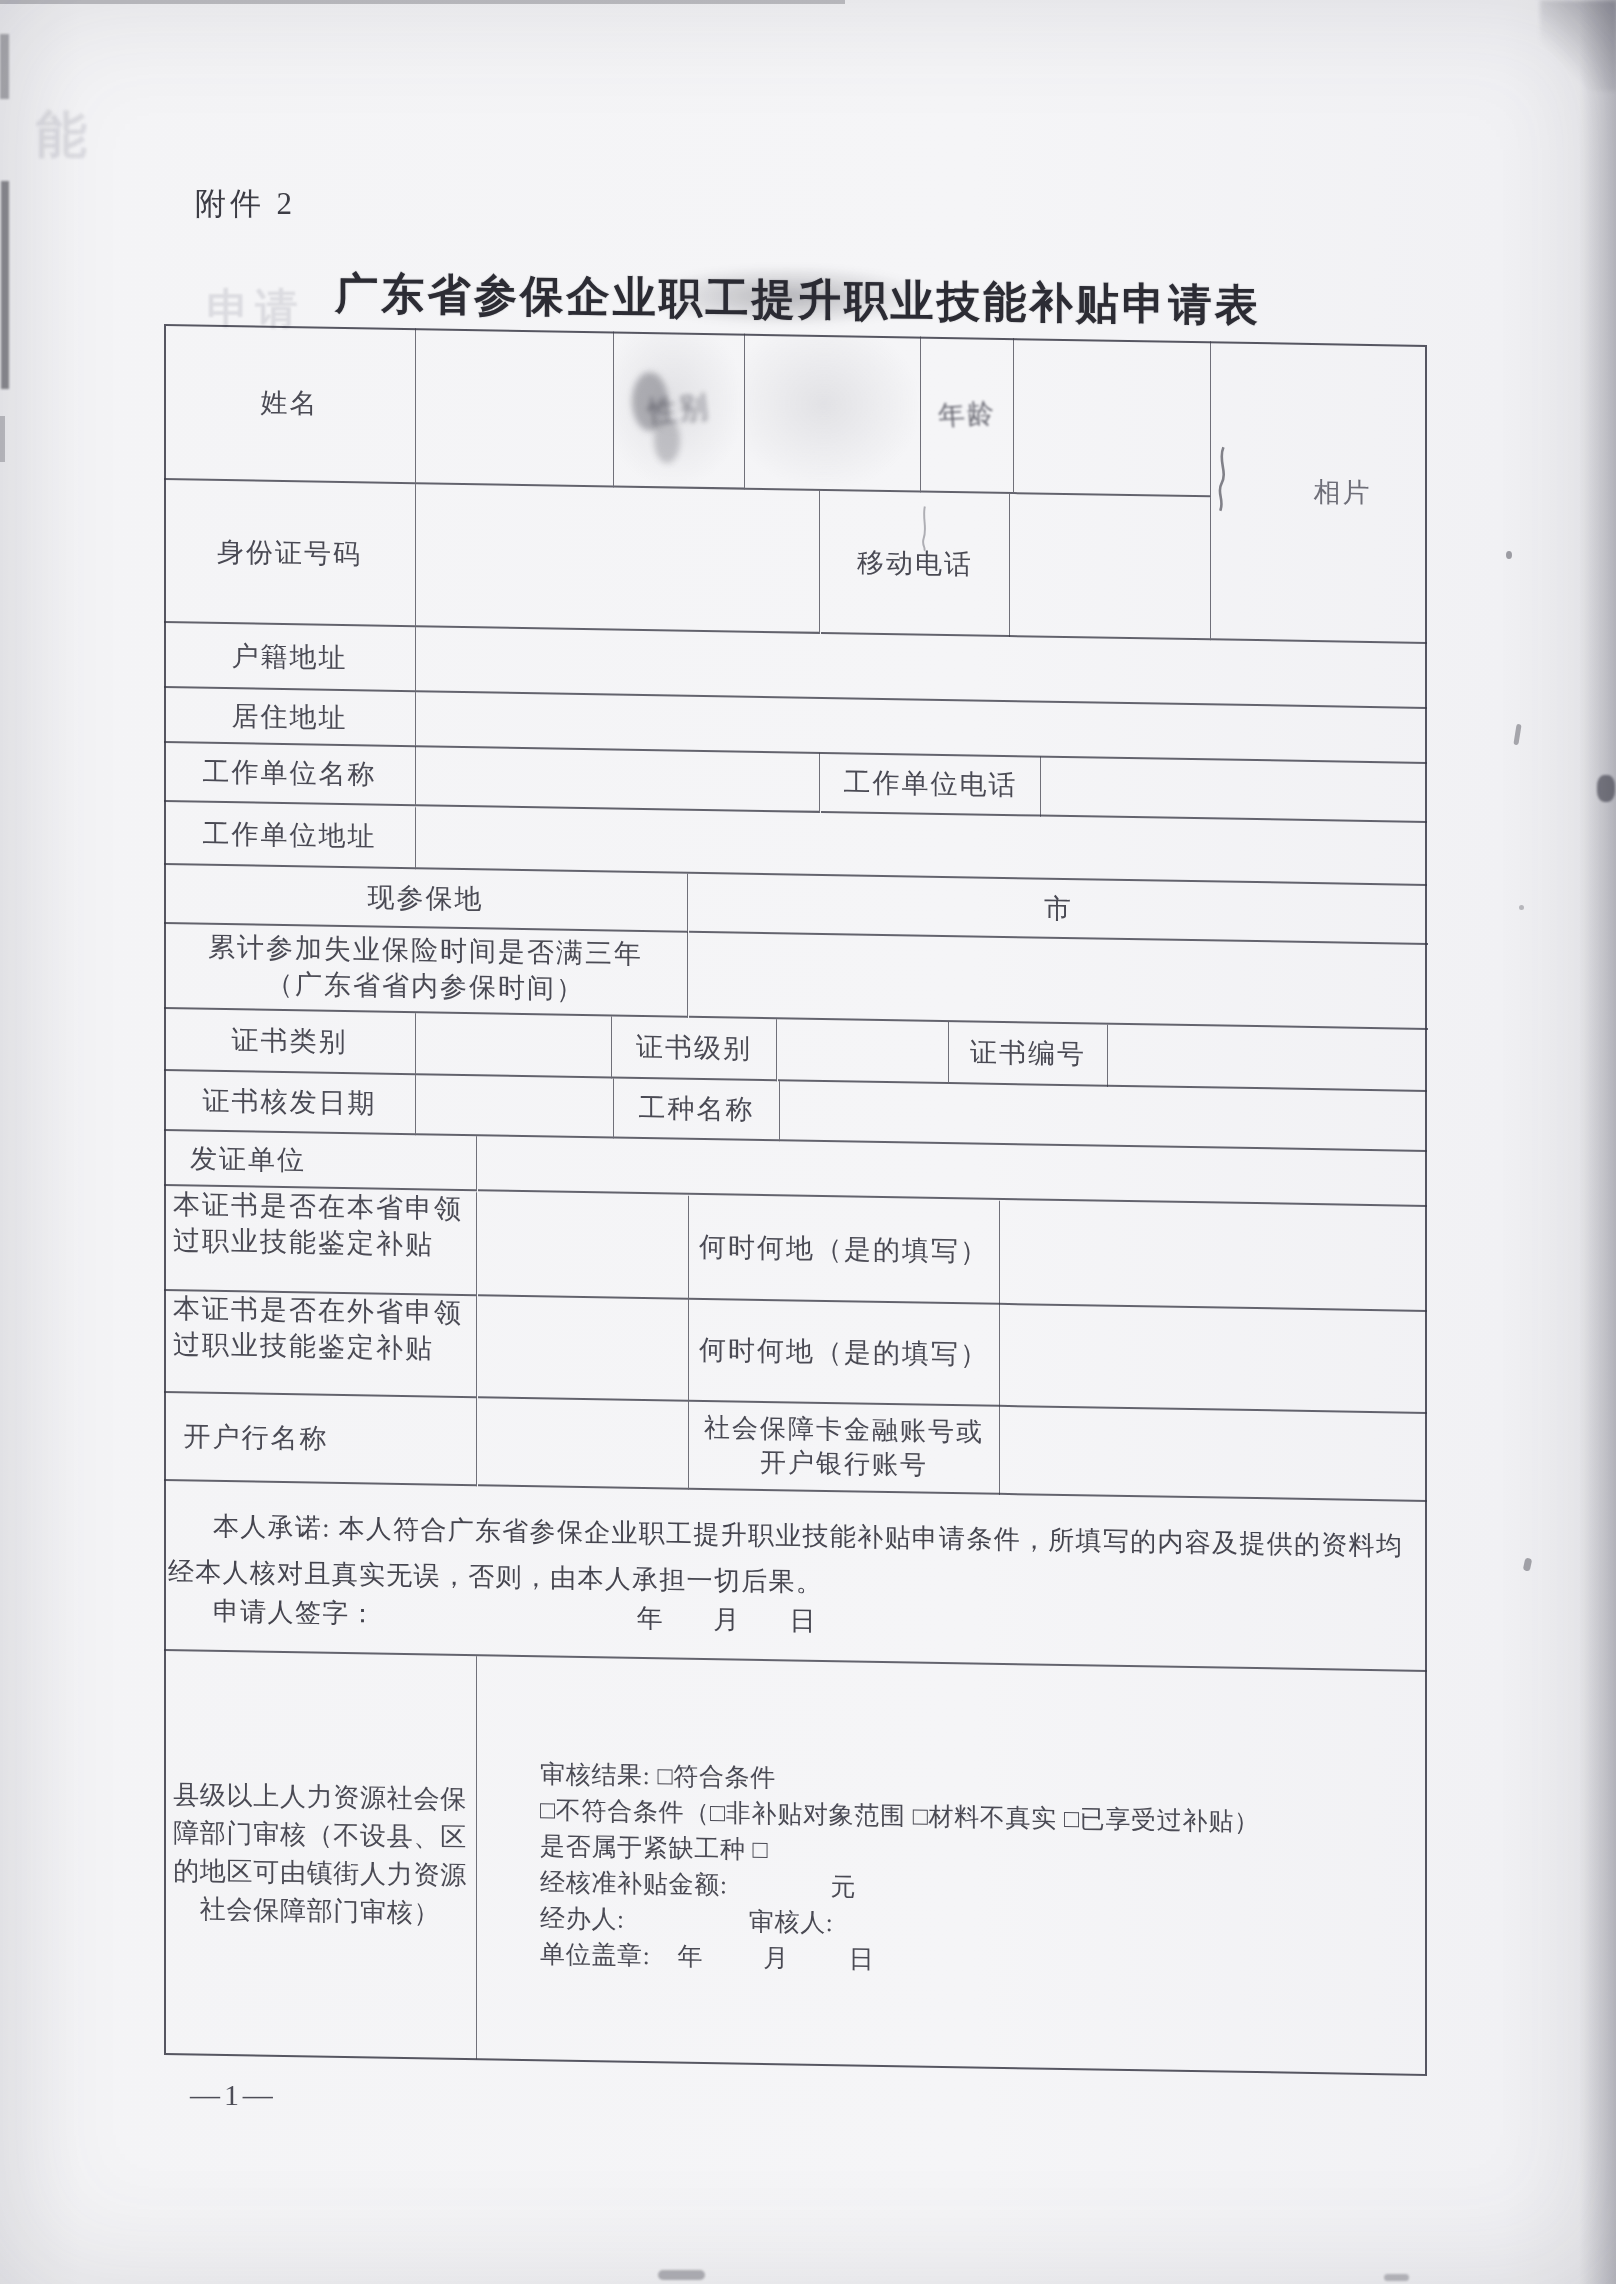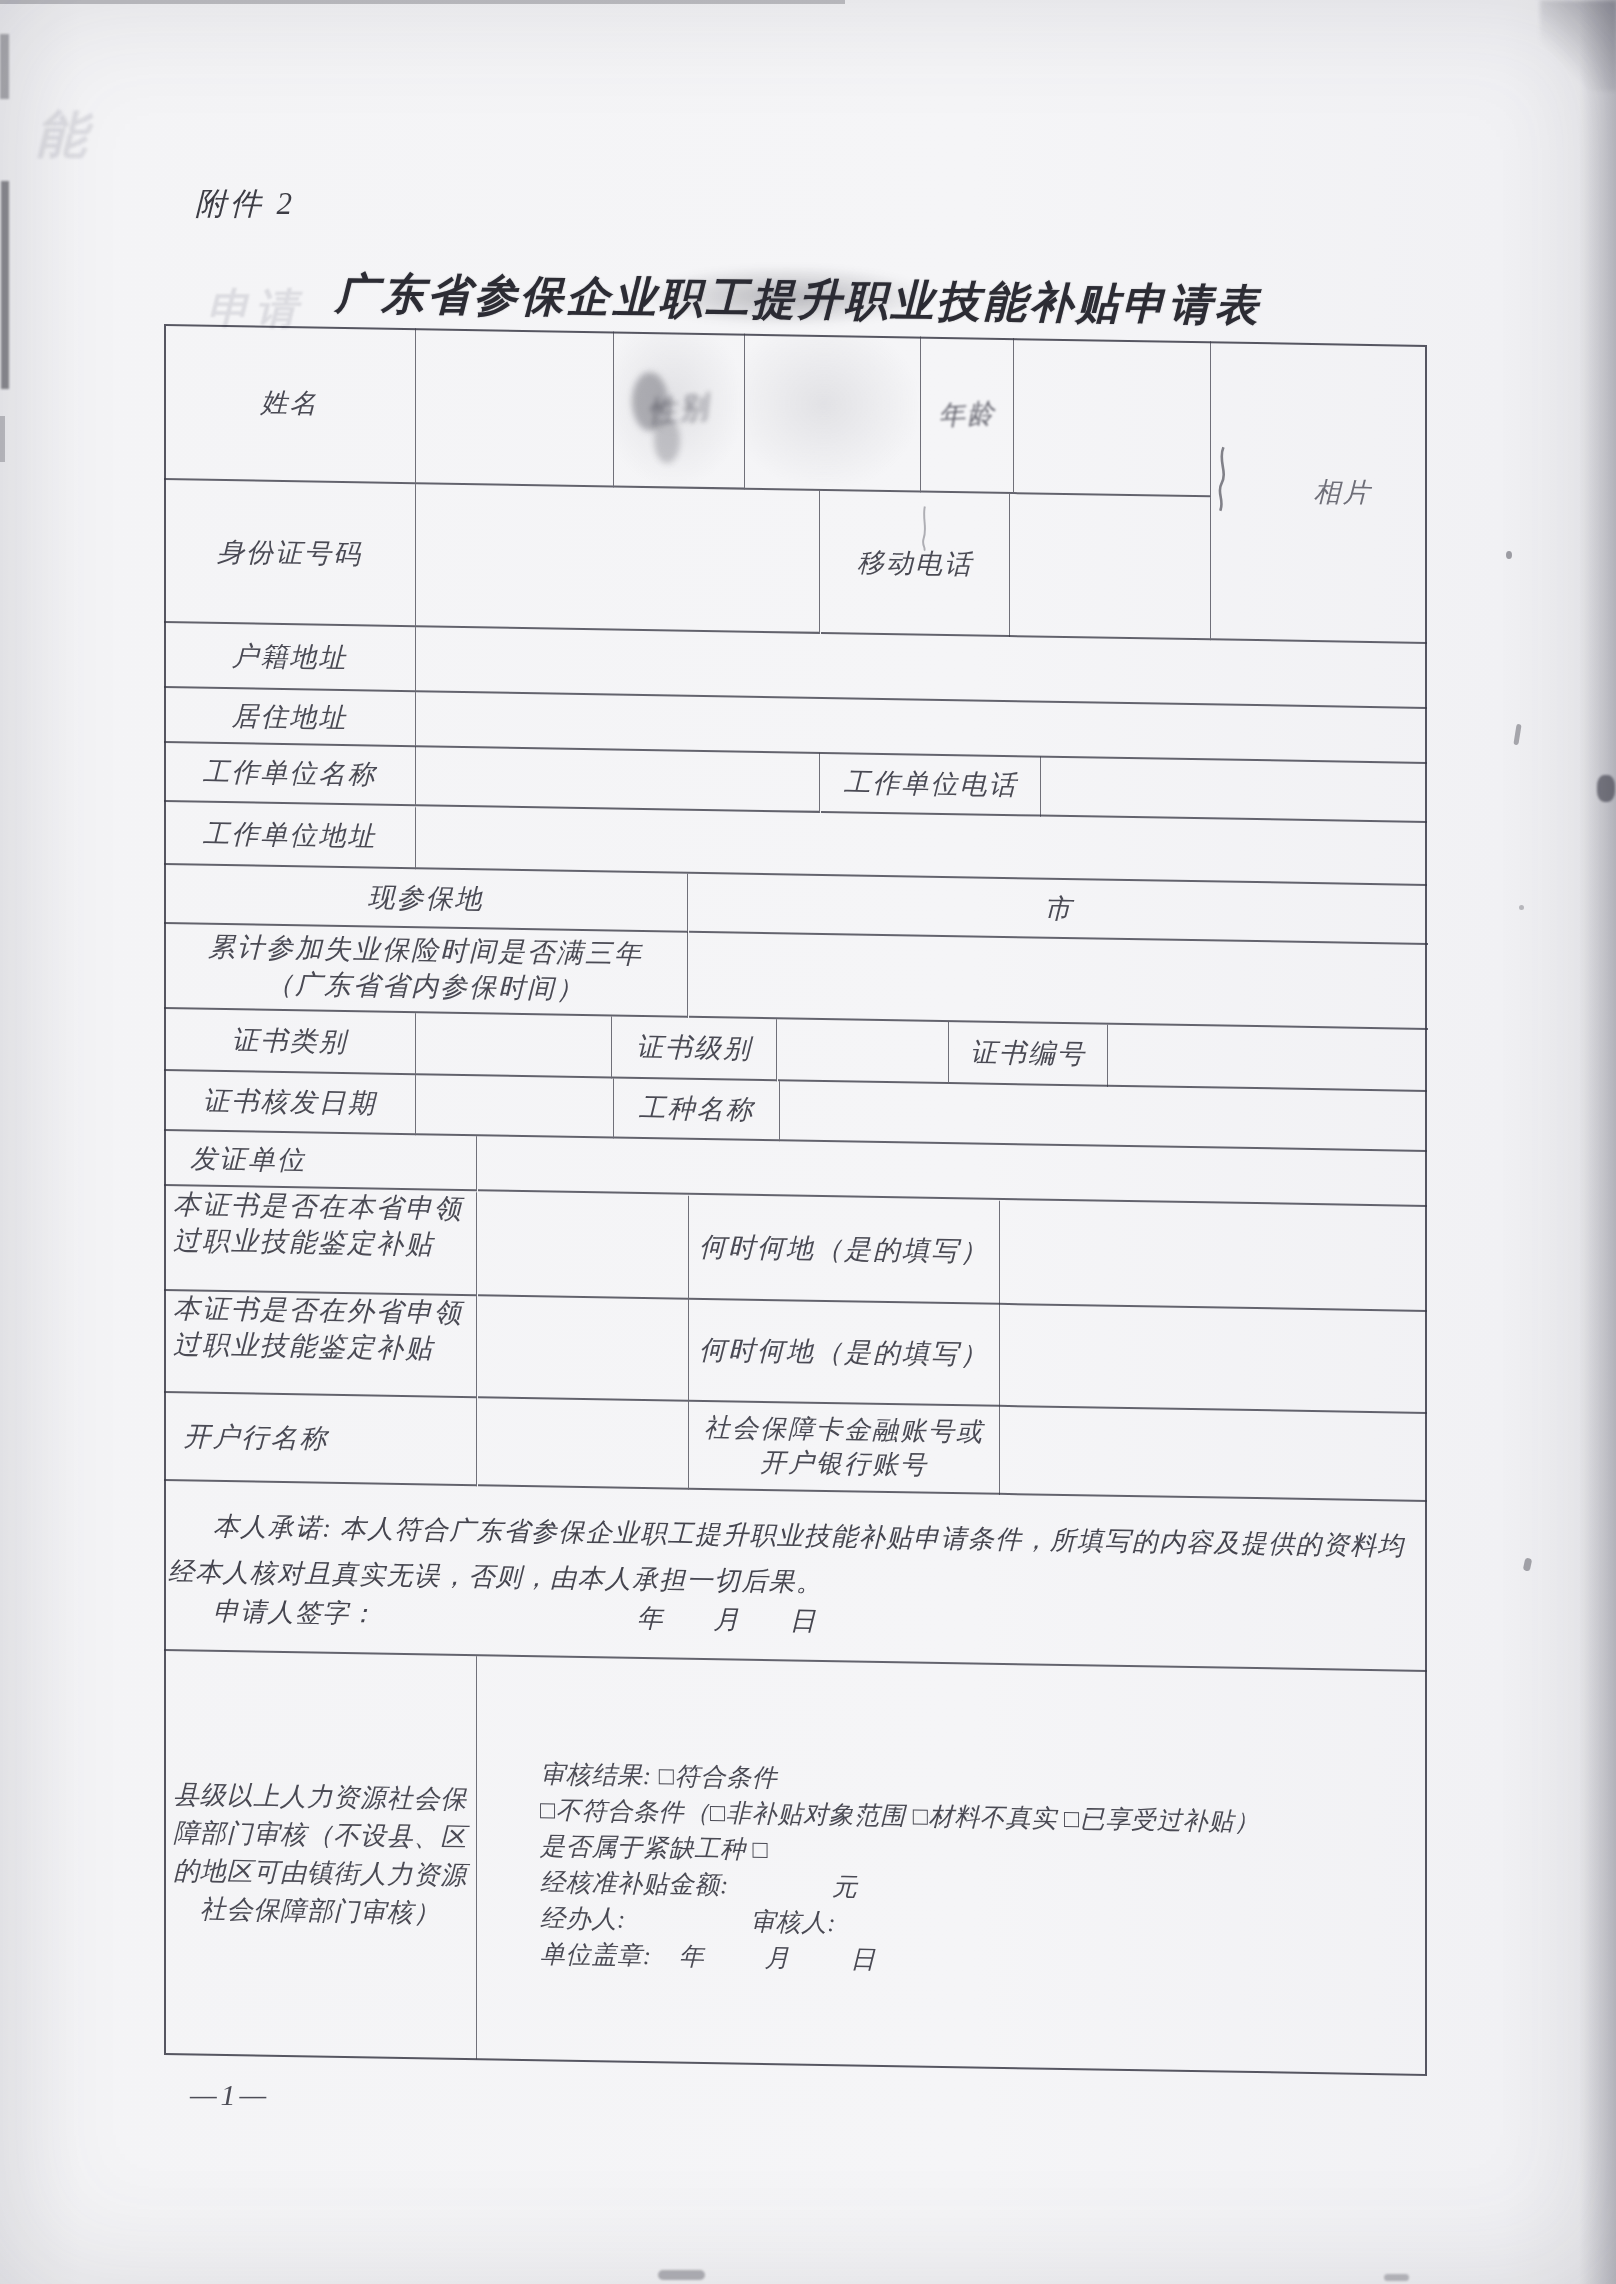--- a/index.html
+++ b/index.html
@@ -1,18 +1,18 @@
 <!DOCTYPE html>
 <html style="font-size:10.4px"><head>
 <meta charset="utf-8">
 <style>
   html,body{margin:0;padding:0;background:#e4e4e7;}
   #page{position:relative;width:1616px;height:2284px;overflow:hidden;
         background:linear-gradient(90deg,#ededf0 0%,#f4f4f6 5%,#f5f5f7 60%,#f1f1f4 93%,#e9e9ec 100%);
-        font-family:"Liberation Serif",serif;color:#46464c;font-style:italic;}
+        font-family:"Liberation Serif",serif;color:#46464c;}
   .vignette{position:absolute;inset:0;box-shadow:inset 0 0 124px rgba(70,70,82,.14);pointer-events:none;}
 
   
   .attachment{position:absolute;left:195px;top:183px;font-size:31px;letter-spacing:3.9px;color:#3d3d45;}
   .title{position:absolute;left:335px;top:265px;font-size:43px;font-weight:bold;letter-spacing:3.3px;
          color:#2c2c34;font-family:"Liberation Sans",sans-serif;transform:skewY(0.75deg);transform-origin:left top;
          text-shadow:0 0 1.3px rgba(44,44,52,.45);}
   .title-smear{position:absolute;left:640px;top:265px;width:293px;height:62px;border-radius:50%;
          background:radial-gradient(ellipse at center,rgba(40,40,50,.30),rgba(40,40,50,0) 70%);filter:blur(3.3px);}
 

